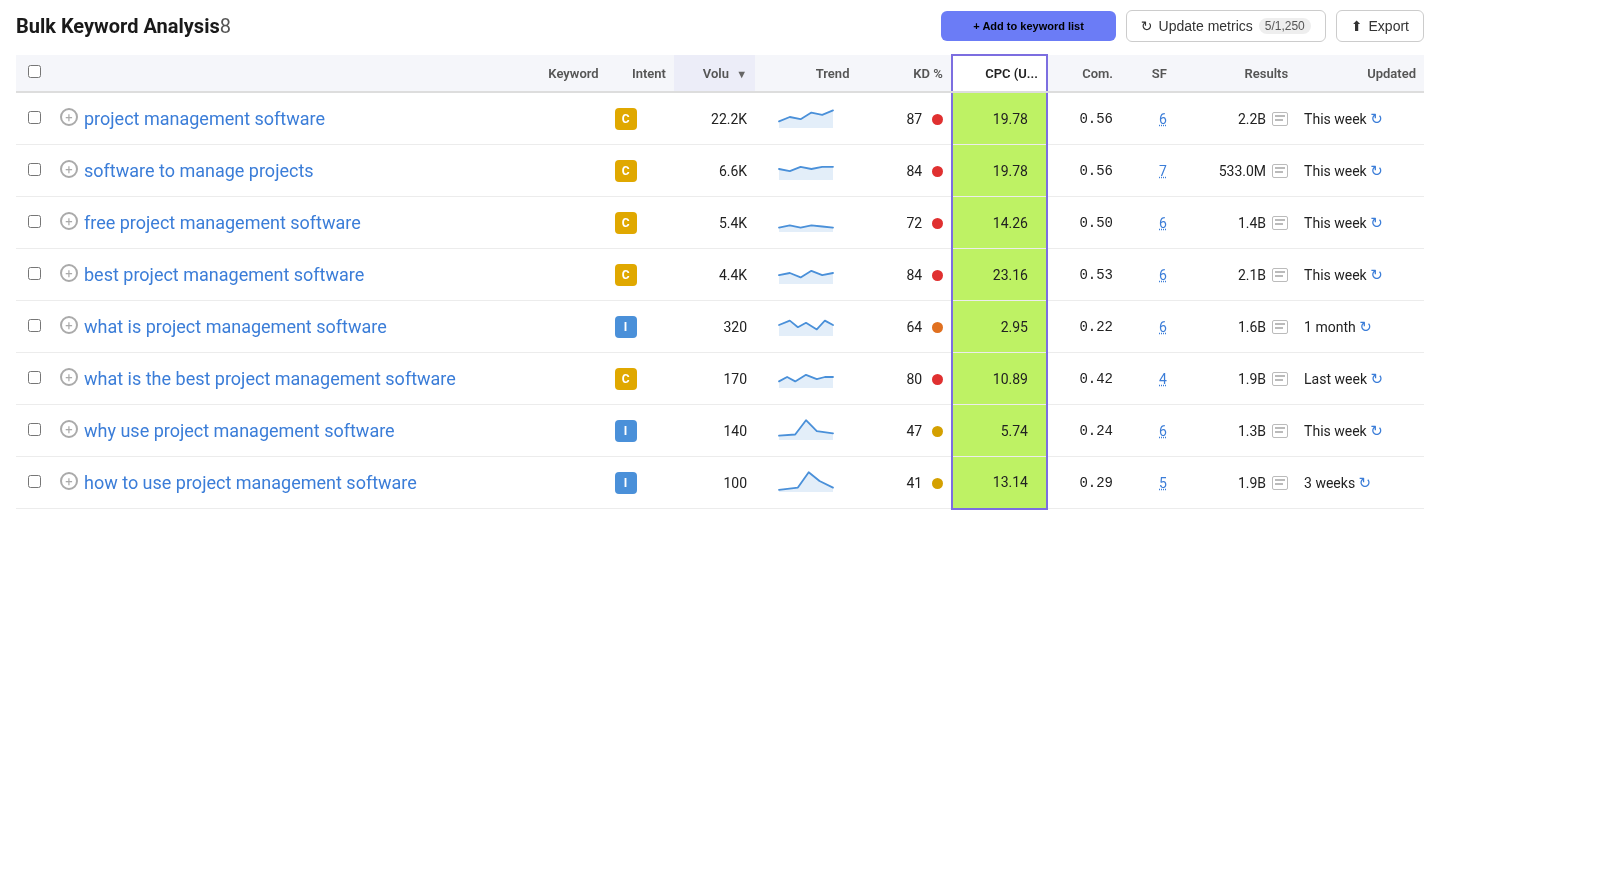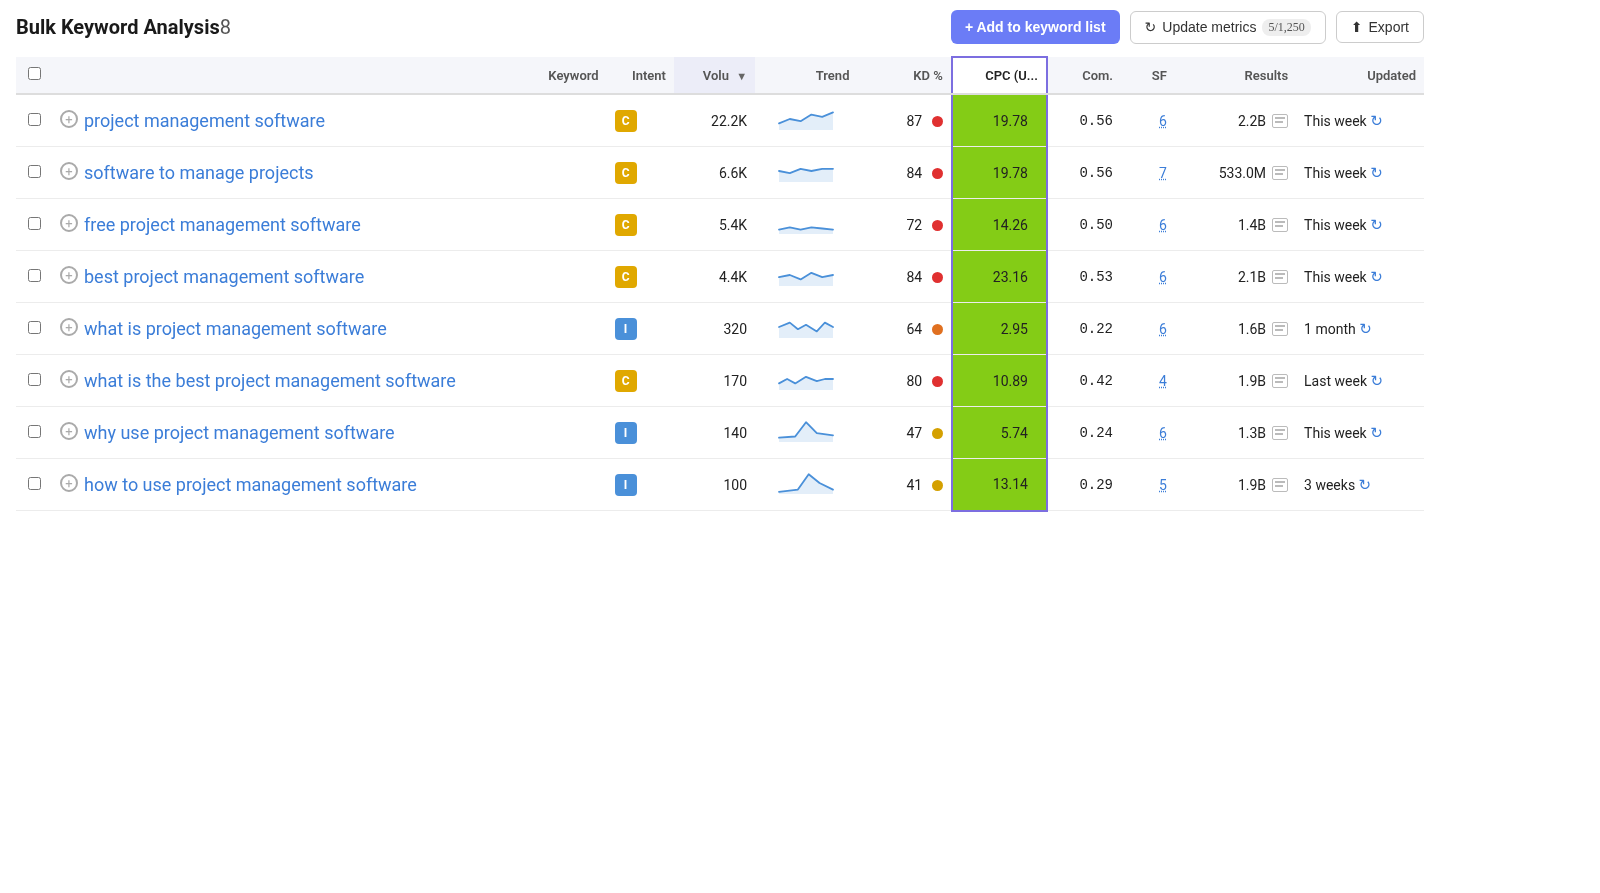--- a/index.html
+++ b/index.html
@@ -35,25 +35,25 @@
       font-weight: 400;
       color: #555;
     }
     .header-right {
       display: flex;
       align-items: center;
       gap: 10px;
     }
     .btn-add {
       background: #6b7cf6;
-      color: #ffffff;
+      color: #000000;
       border: none;
       border-radius: 6px;
-      padding: 9px 14px;
-      font-size: 14px;
+      padding: 9px 32px;
+      font-size: 11px;
       font-weight: 600;
       cursor: pointer;
       display: flex;
       align-items: center;
       gap: 6px;
     }
     .btn-outline {
       background: #fff;
       color: #333;
       border: 1.5px solid #ccc;
@@ -64,21 +64,20 @@
       display: flex;
       align-items: center;
       gap: 6px;
     }
     .btn-outline .metrics-badge {
       background: #eee;
       border-radius: 8px;
       padding: 1px 6px;
       font-size: 12px;
       color: #555;
-      font-family: Liberation Serif, serif;
     }
     table {
       width: 100%;
       border-collapse: collapse;
     }
     thead tr {
       background: #f5f6fa;
       border-bottom: 2px solid #e0e0e0;
     }
     thead th {
@@ -104,21 +103,21 @@
       border-bottom: 1px solid #ececec;
     }
     tbody td {
       padding: 10px 8px;
       vertical-align: middle;
       font-size: 14px;
     }
     tbody td.cpc-col {
       border-left: 2.5px solid #7c6ee0;
       border-right: 2.5px solid #7c6ee0;
-      background: #84cc16;
+      background: #bef264;
       text-align: right;
       padding-right: 18px;
     }
     
     tbody tr:last-child td.cpc-col {
       border-bottom: 2.5px solid #7c6ee0;
     }
     .checkbox-cell {
       width: 36px;
       text-align: center;

